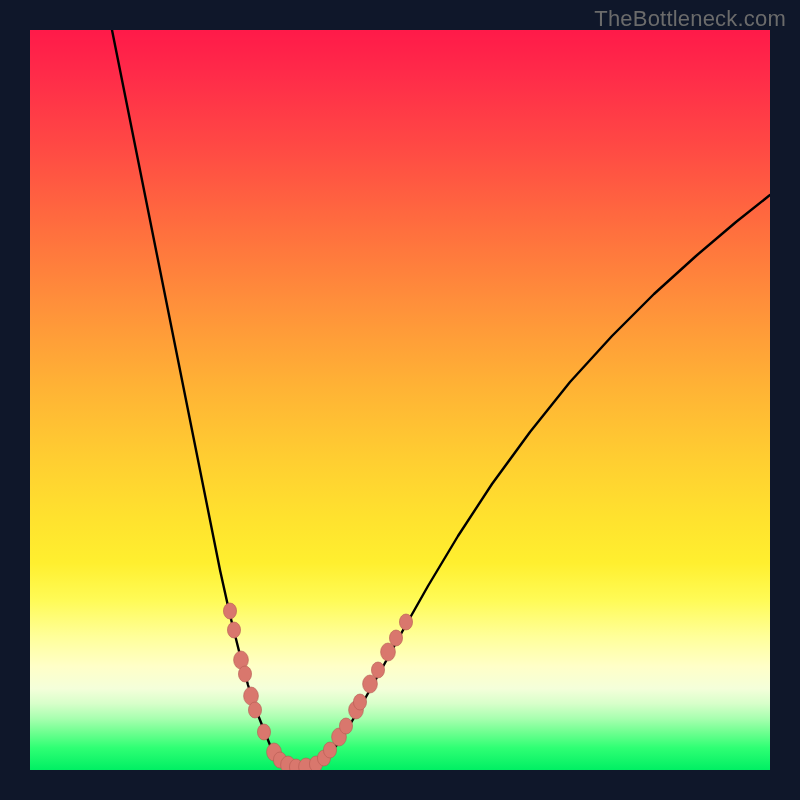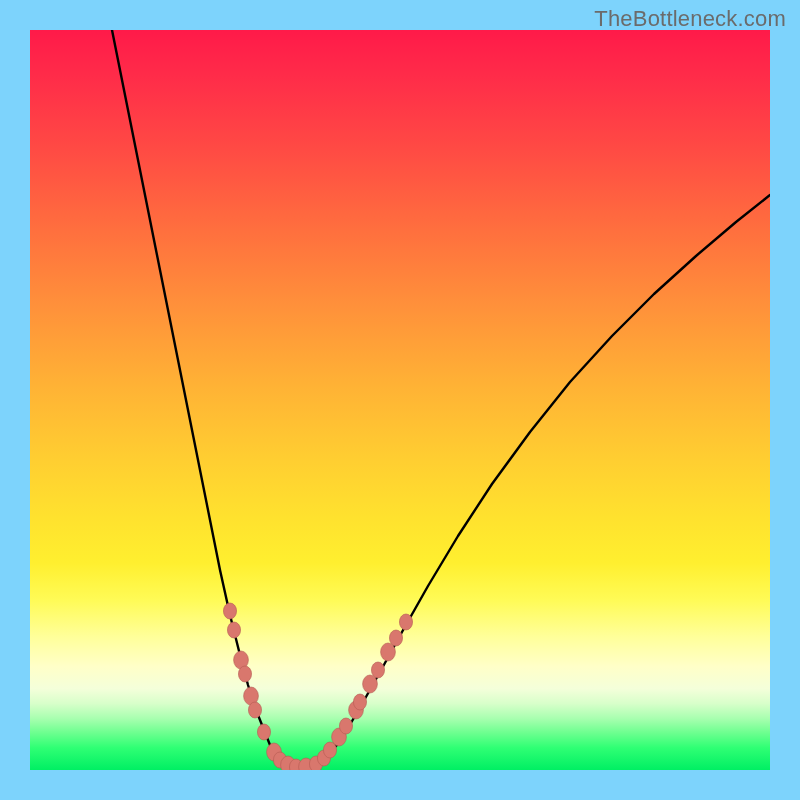--- a/index.html
+++ b/index.html
@@ -7,21 +7,21 @@
     padding: 0;
     width: 800px;
     height: 800px;
     overflow: hidden;
     background: #000;
     font-family: Arial, Helvetica, sans-serif;
   }
   .frame {
     position: absolute;
     inset: 0;
-    background: #7dd3fc;
+    background: #0f172a;
   }
   .plot-area {
     position: absolute;
     left: 30px;
     top: 30px;
     width: 740px;
     height: 740px;
     overflow: hidden;
   }
   

